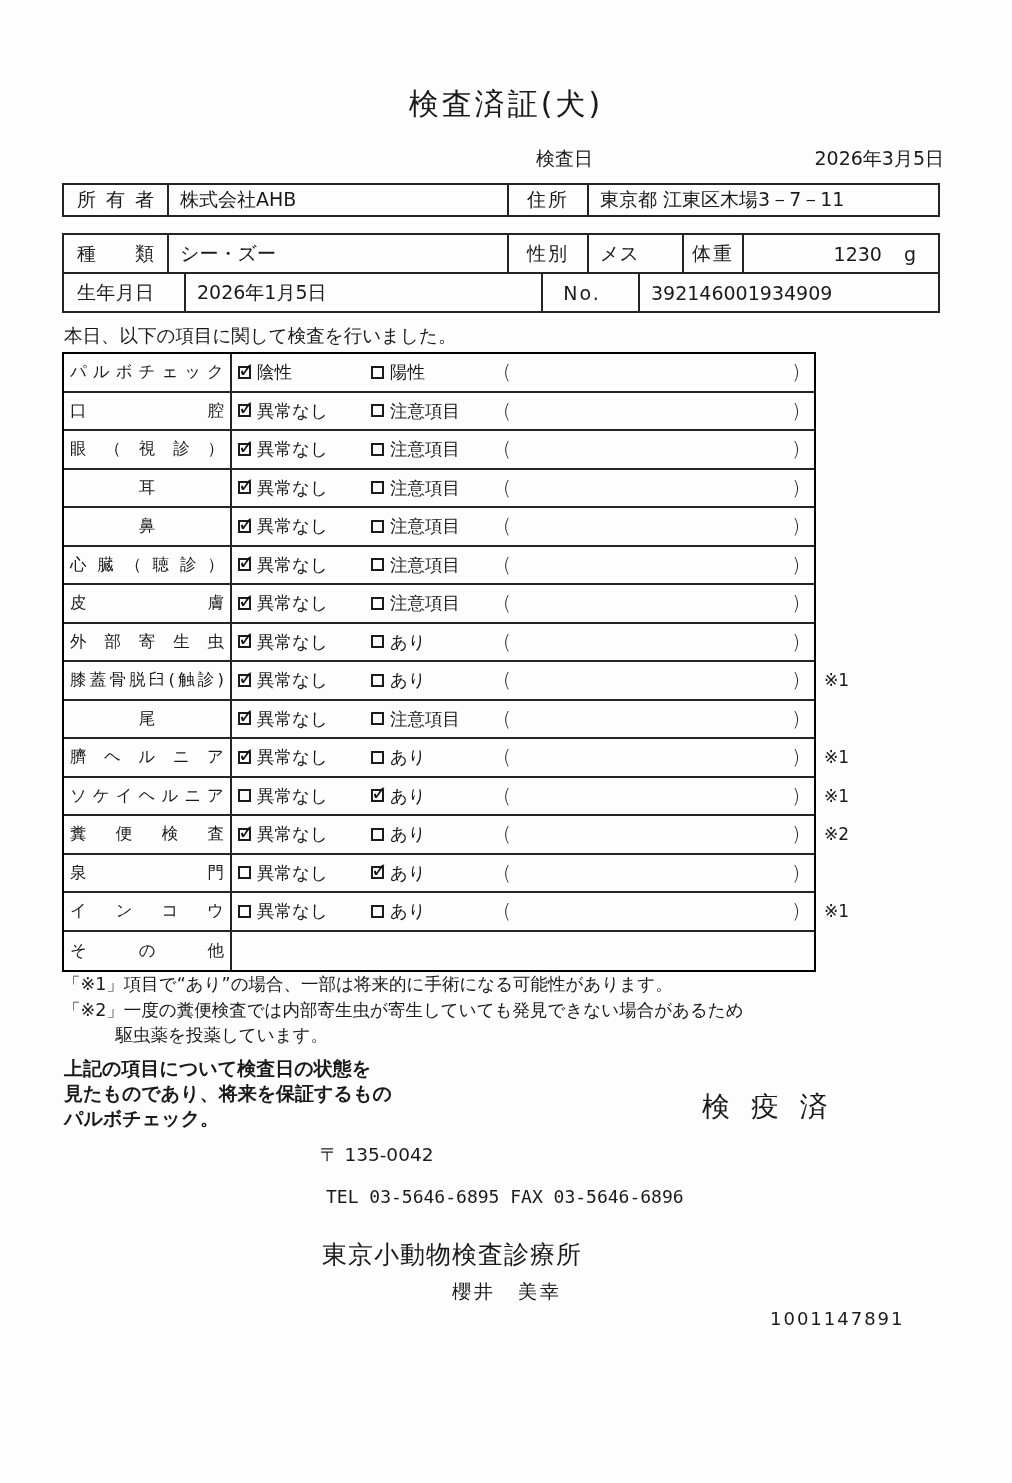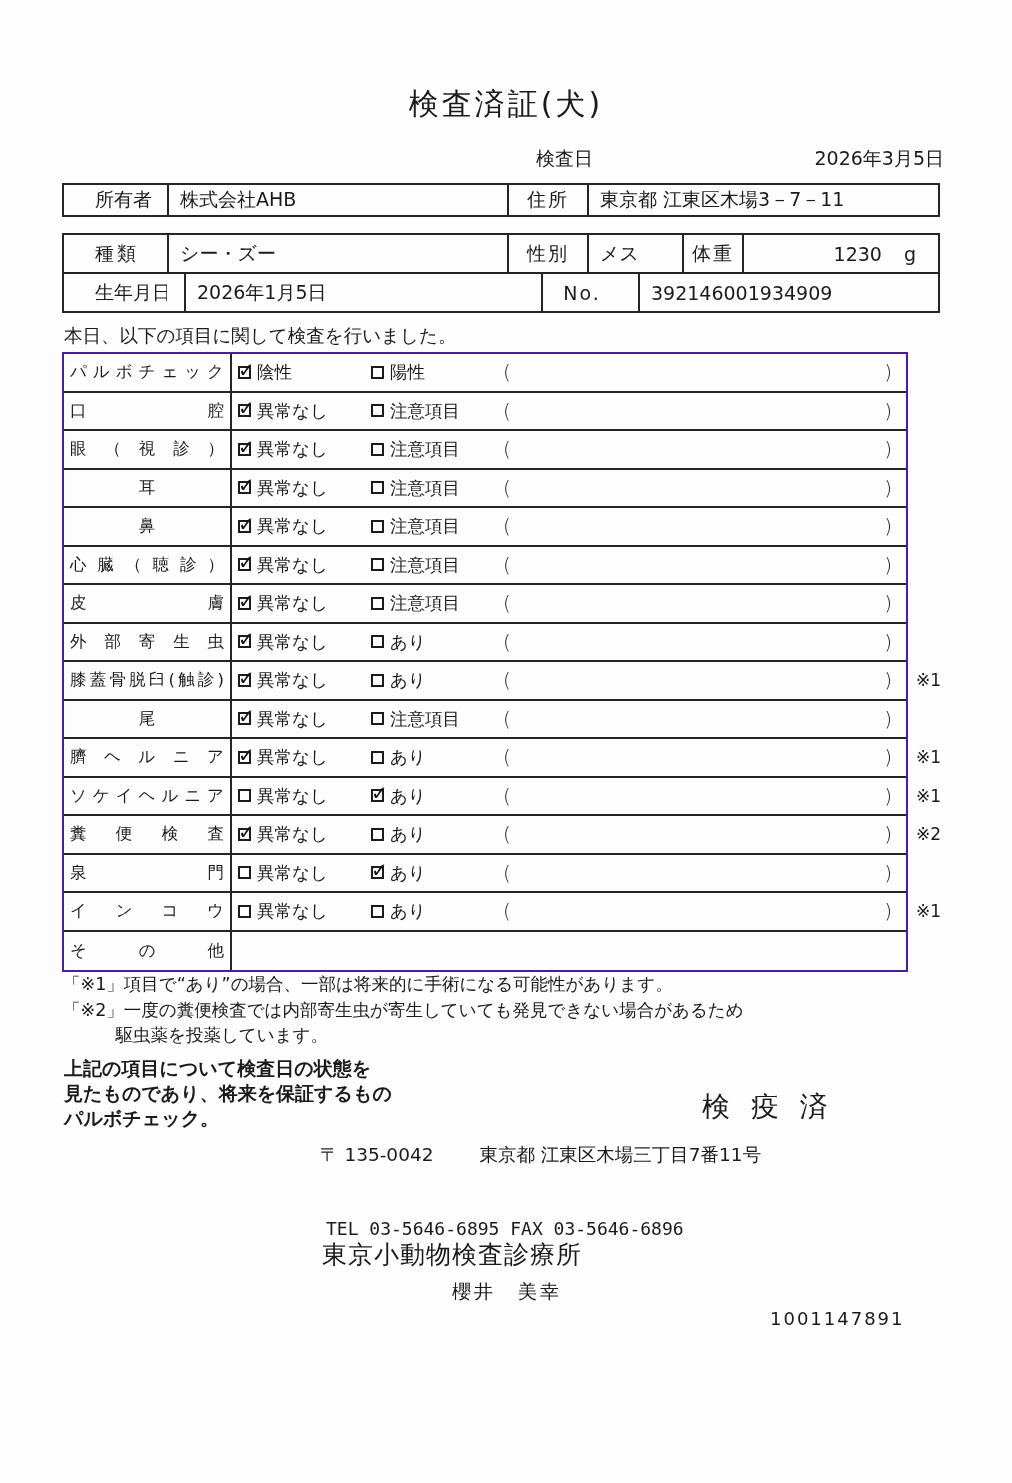--- a/index.html
+++ b/index.html
@@ -35,27 +35,27 @@
   .cell {
     display:flex; align-items:center;
     border-left:2px solid #242424;
     padding:0 8px; font-size:19px; white-space:nowrap; overflow:hidden;
   }
   .cell:first-child { border-left:none; }
   .jspan { display:block; width:100%; text-align:justify; text-align-last:justify; }
   .clabel { justify-content:center; letter-spacing:2px; padding:0 4px; }
   .vcell { padding-left:11px; }
   .wcell { justify-content:flex-end; gap:22px; padding-right:22px; }
-  .jpad { padding:0 31px; }
+  .jpad { padding:0 13px; }
 
   .intro { position:absolute; top:323px; left:64px; font-size:18.5px; }
 
   .exam {
-    position:absolute; top:352px; left:62px; width:846px;
-    border:2px solid #4c1d95;
+    position:absolute; top:352px; left:62px; width:754px;
+    border:2px solid #000000;
   }
   .trow { position:relative; display:flex; height:38.5px; border-bottom:2px solid #242424; }
   .trow:last-child { border-bottom:none; }
   .tlabel {
     width:168px; flex:none; border-right:2px solid #242424;
     display:flex; align-items:center; padding:0 6px;
     font-size:16.5px; white-space:nowrap; overflow:hidden;
   }
   .tlabel .lspan { display:block; width:100%; }
   .tlabel .lspan.justify { text-align:justify; text-align-last:justify; }
@@ -74,21 +74,21 @@
 
   .fn { position:absolute; left:63px; font-size:17.5px; line-height:25px; white-space:pre-line; }
   .fn1 { top:972px; }
   .fn2 { top:998px; }
   .disclaimer {
     position:absolute; top:1056px; left:64px;
     font-size:19px; font-weight:bold; line-height:25px; white-space:pre-line;
   }
   .stamp { position:absolute; top:1088px; left:702px; font-size:28px; letter-spacing:6px; }
   .addr-row { position:absolute; top:1142px; left:320px; display:flex; gap:46px; font-size:18.5px; }
-  .telfax { position:absolute; top:1186px; left:326px; font-size:18px; font-family:"DejaVu Sans Mono","Liberation Mono",monospace;margin-top:32px; }
+  .telfax { position:absolute; top:1186px; left:326px; font-size:18px; font-family:"DejaVu Sans Mono","Liberation Mono",monospace; }
   .clinic { position:absolute; top:1238px; left:322px; font-size:25px; letter-spacing:1px; }
   .person { position:absolute; top:1279px; left:452px; font-size:19px; letter-spacing:3px; }
   .serial { position:absolute; top:1308px; left:770px; font-size:18px; letter-spacing:2px; }
 </style>
 </head>
 <body>
 
 <div class="page">
 
   <div class="title">検査済証(犬)</div>
@@ -406,20 +406,19 @@
   <div class="fn fn2">「※2」一度の糞便検査では内部寄生虫が寄生していても発見できない場合があるため
 　　　駆虫薬を投薬しています。</div>
 
   <div class="disclaimer">上記の項目について検査日の状態を
 見たものであり、将来を保証するもの
 パルボチェック。</div>
   <div class="stamp">検 疫 済</div>
 
   <div class="addr-row">
     <span>〒 135-0042</span>
-    <span>東京都 江東区木場三丁目7番11号</span>
   </div>
   <div class="telfax">TEL 03-5646-6895  FAX 03-5646-6896</div>
   <div class="clinic">東京小動物検査診療所</div>
   <div class="person">櫻井　美幸</div>
   <div class="serial">1001147891</div>
 
 </div>
 
 </body></html>

